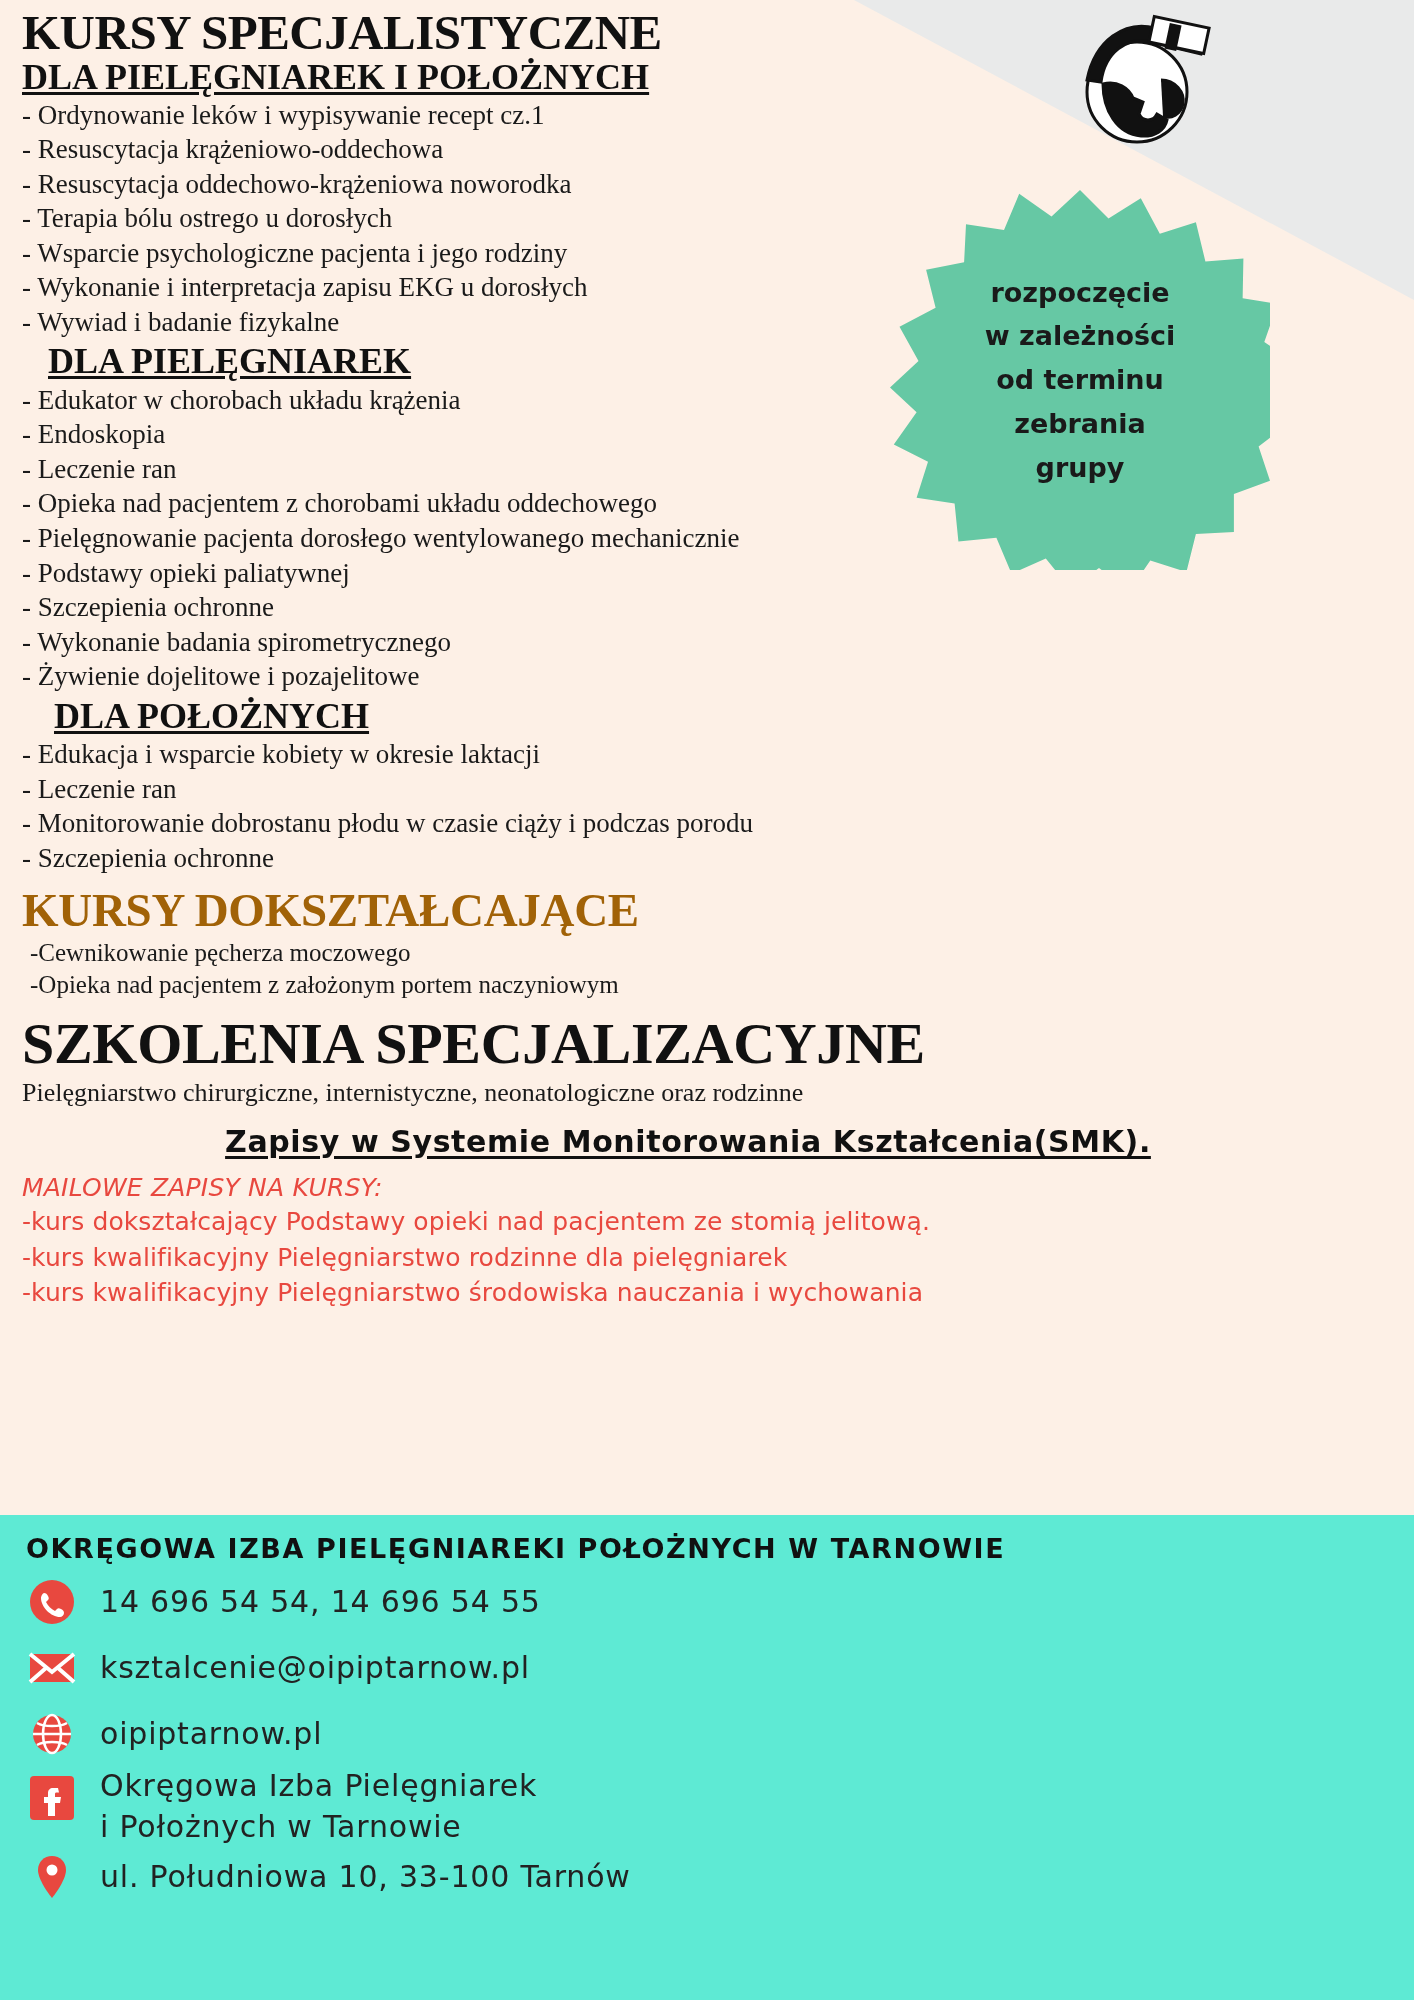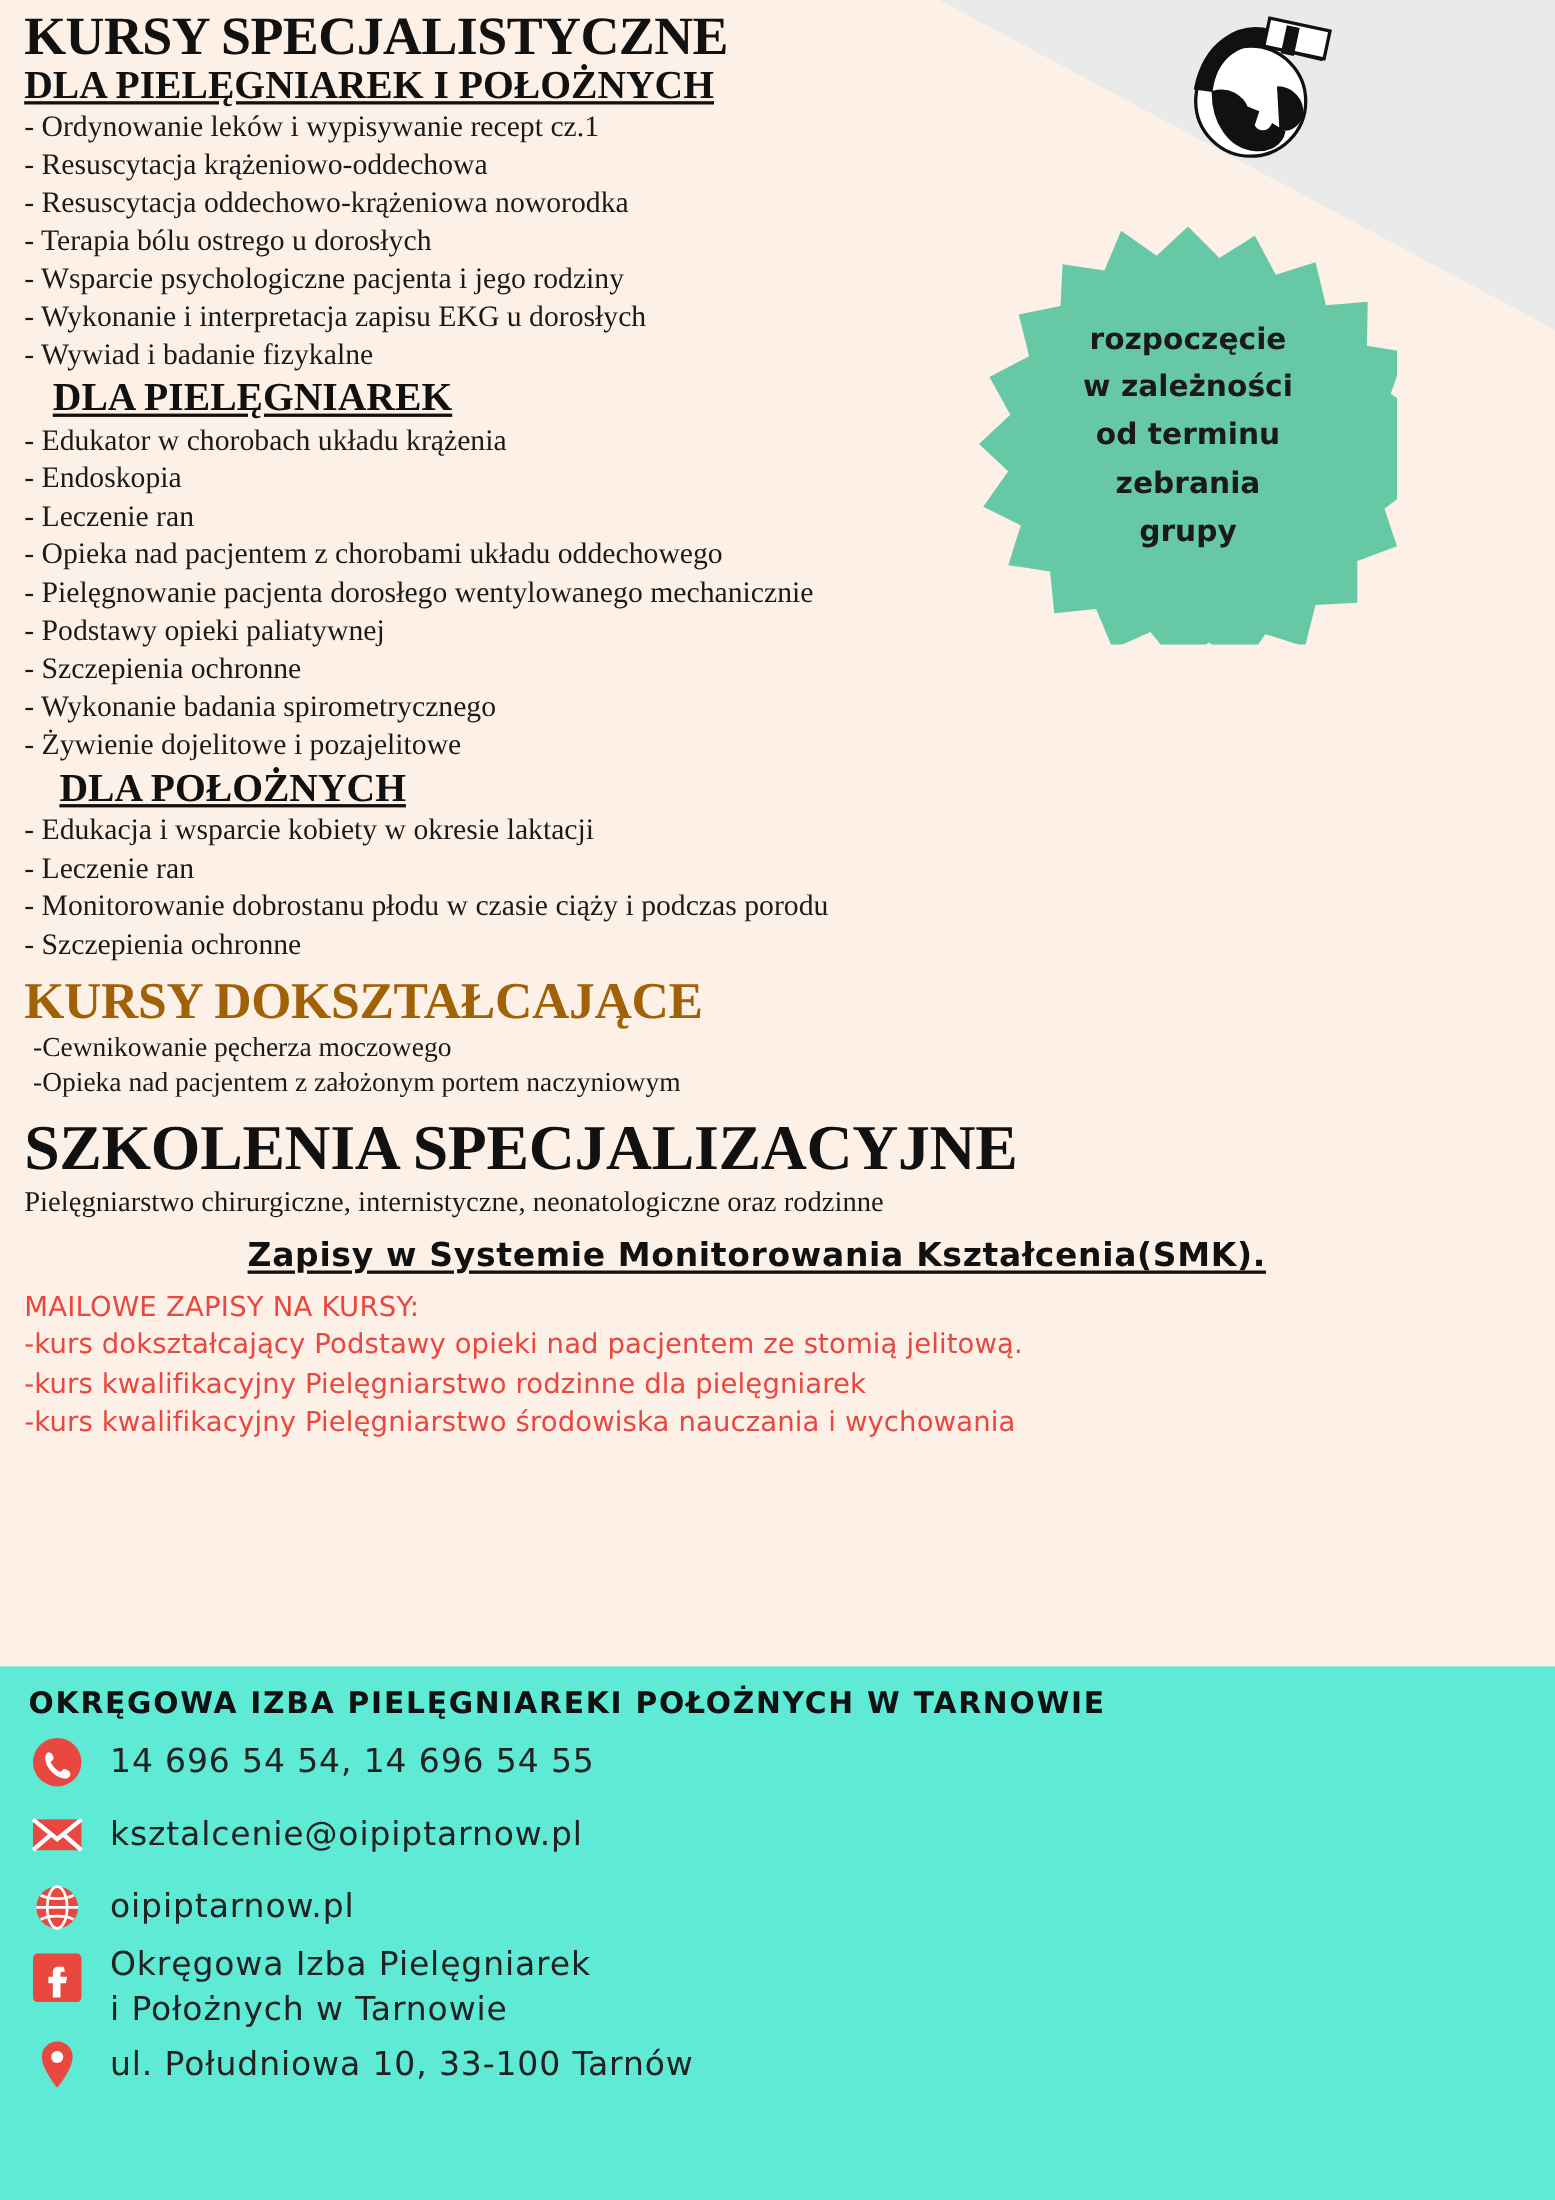--- a/index.html
+++ b/index.html
@@ -111,34 +111,35 @@
     margin-top: 14px;
     padding-right: 40px;
   }
   .mail-block { margin-top: 12px; }
   .mail-head {
     font-family: "DejaVu Sans", sans-serif;
     font-size: 25px;
     color: #e8483f;
     line-height: 1.35;
     letter-spacing: 0.2px;
+    font-style: italic;
   }
   .mail-item {
     font-family: "DejaVu Sans", sans-serif;
     font-size: 25px;
     color: #e8483f;
     line-height: 1.42;
     letter-spacing: 0.1px;
   }
 
   
   .badge {
     position: absolute;
     left: 890px;
-    top: 206px;
+    top: 190px;
     width: 380px;
     height: 380px;
   }
   .badge .star {
     position: absolute;
     inset: 0;
     background: #66c8a4;
     clip-path: polygon(
       50% 0%, 57.5% 7.5%, 66% 2.2%, 71% 11.5%, 80.5% 8.5%, 83% 18.8%,
       93% 18%, 92.8% 28.5%, 102% 30%, 98.5% 40%, 106% 45%, 100% 53.5%,

